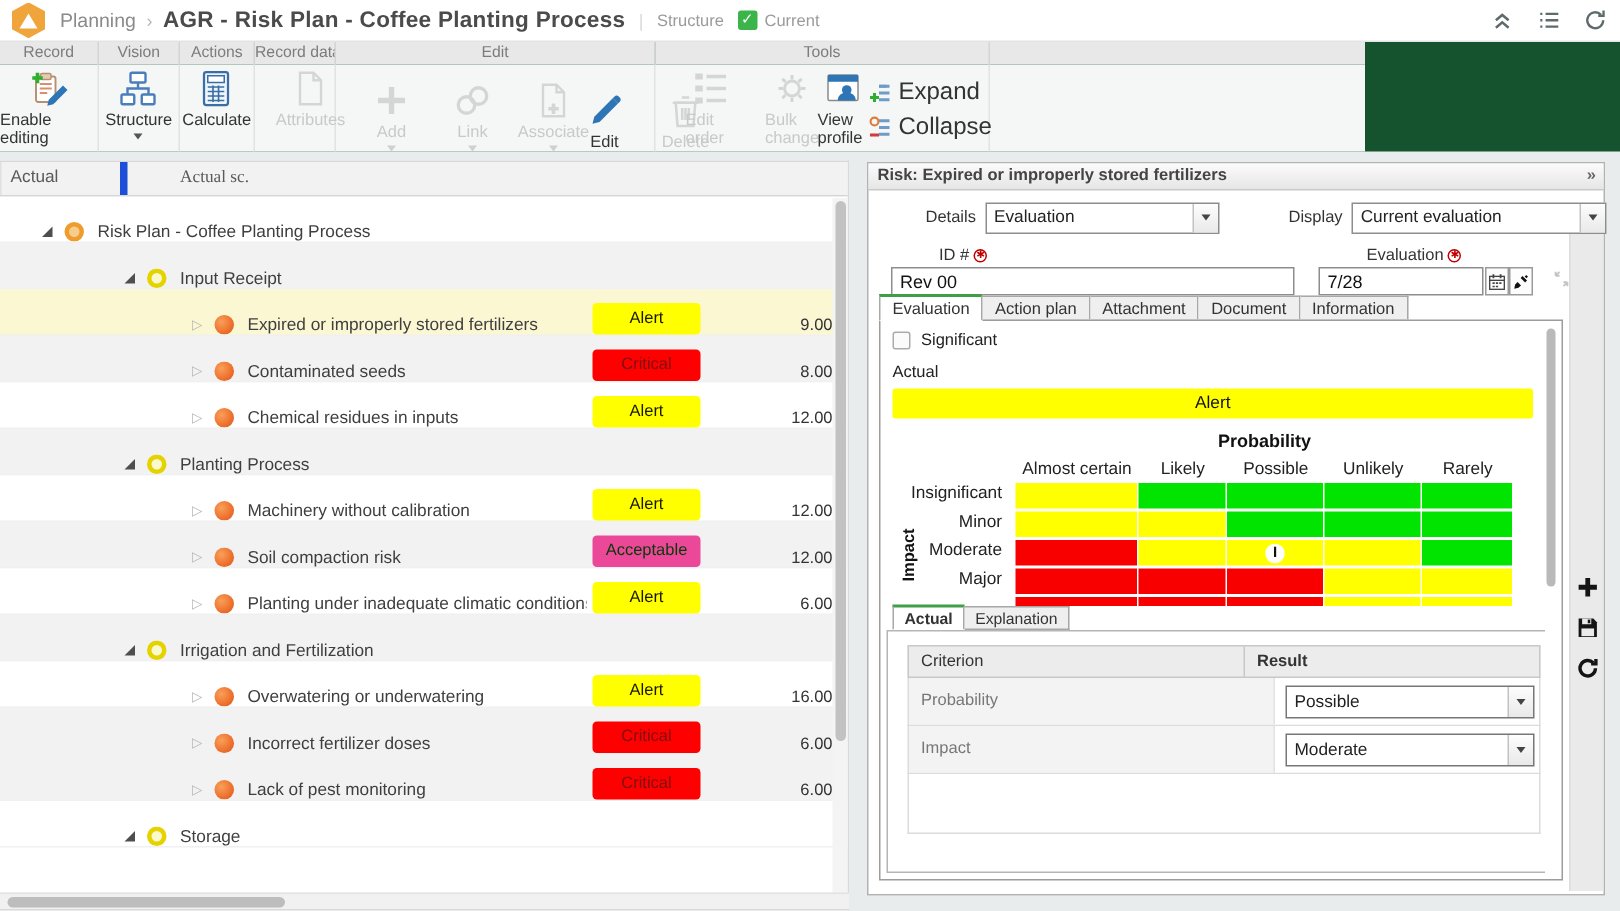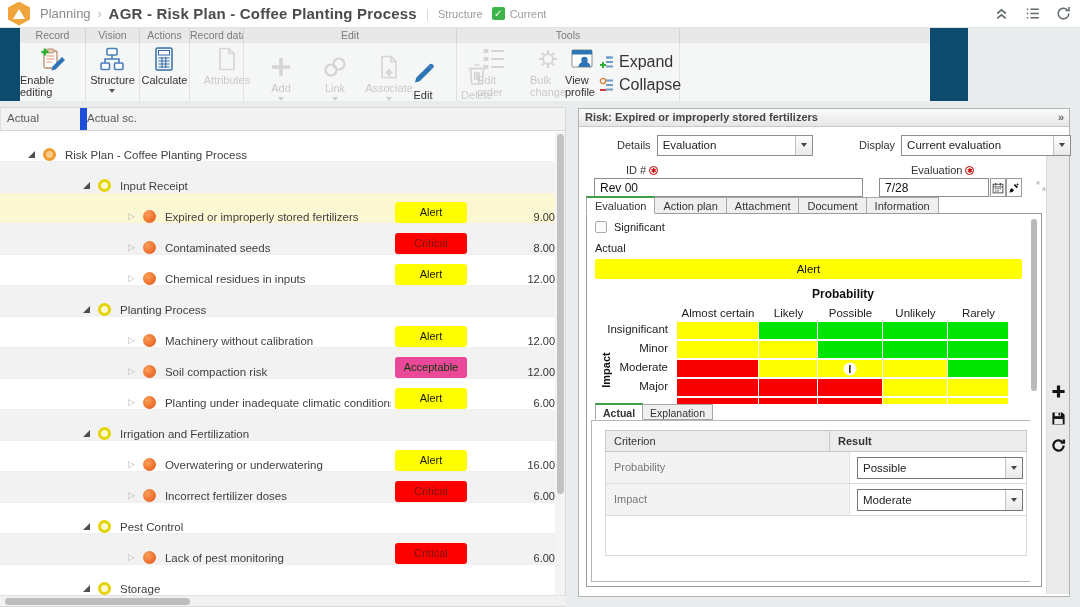--- a/index.html
+++ b/index.html
@@ -15,21 +15,21 @@
   .crumb-title { font-size:15px; font-weight:bold; color:#4b4b4b; letter-spacing:.2px; }
   .pipe { color:#d9d9d9; margin:0 9px; font-size:12px; }
   .view-label { font-size:11px; color:#9b9b9b; }
   .chk-green { width:13px; height:13px; background:#3bb54a; border-radius:2px; color:#fff; font-size:10px; line-height:13px; text-align:center; margin:0 5px 0 9px; }
   .current-label { font-size:11px; color:#9b9b9b; }
   .topbar-right { margin-left:auto; display:flex; align-items:center; gap:14px; }
   .tb-icon { width:17px; height:17px; color:#5f6b6b; }
   .tb-icon svg { width:100%; height:100%; }
 
   
-  #ribbon { position:absolute; left:0; top:28px; width:968px; height:73px; background:#0c4a6e;padding-left:20px; }
+  #ribbon { position:absolute; left:0; top:28px; width:1080px; height:73px; background:#14532d; }
   #ribbon-labels { display:flex; height:15px; }
   .rl-seg { background:#e8e8e8; border-right:1px solid #d4d4d4; font-size:10.5px; color:#7c7c7c; text-align:center; line-height:15px; overflow:hidden; white-space:nowrap; }
   #ribbon-body { display:flex; height:58px; background:#f5f6f6; width:910px; }
   .rgroup { display:flex; align-items:flex-start; justify-content:space-evenly; border-right:1px solid #e2e2e2; padding-top:3px; }
   .rbtn { display:flex; flex-direction:column; align-items:center; font-size:11px; color:#333; cursor:default; min-width:34px; }
   .rbtn .ric { width:26px; height:26px; display:block; margin-bottom:2px; color:#7a8899; }
   .rbtn .ric svg { width:100%; height:100%; }
   .rbtn.disabled { color:#c9c9c9;margin-left:20px; }
   .rbtn.disabled .ric { color:#d5d5d5; }
   .caret { width:0; height:0; border-left:3.5px solid transparent; border-right:3.5px solid transparent; border-top:4px solid #555; margin-top:3px; }
@@ -37,21 +37,21 @@
   .stackcol { display:flex; flex-direction:column; gap:5px; padding-top:7px; }
   .stackbtn { display:flex; align-items:center; gap:4px; font-size:16px; color:#333; }
   .stackbtn .ric { width:16px; height:16px; }
   .stackbtn .ric svg { width:100%; height:100%; }
 
   
   #plan-panel { position:absolute; left:0; top:107px; width:566px; height:500px; background:#fff; border:1px solid #d9d9d9; border-left:none; }
   #plan-header { display:flex; height:23px; background:#f2f2f2; border-bottom:1px solid #d5d5d5; font-size:11.5px; color:#5a5a5a; }
   .ph-plan { flex:1; padding:4px 0 0 8px; }
   .ph-actual { width:80px; padding:4px 0 0 6px; border-left:1px solid #e0e0e0; }
-  .ph-score { width:94px; padding:4px 8px 0 0; border-left:7px solid #1d4ed8; text-align:left; }
+  .ph-score { width:94px; padding:4px 8px 0 0; border-left:5px solid #1d4ed8; text-align:right;font-family:Liberation Serif, serif; }
   .ph-gut { width:10px; }
   #tree-rows { height:466px; overflow:hidden; }
   .trow { display:flex; height:31px; align-items:flex-end; border-bottom:1px solid #f0f0f0; background:#fff; }
   .trow.shade { background:#f2f2f2; }
   .trow.selected { background:#fbf7d2; }
   .tc-plan { flex:1; display:flex; align-items:center; overflow:hidden; white-space:nowrap; font-size:11.5px; color:#3f3f3f; }
   .tc-actual { width:80px; display:flex; justify-content:center; }
   .tc-score { width:94px; text-align:right; padding-right:10px; font-size:11px; color:#333; }
   .arr-open { width:0; height:0; border-left:7px solid transparent; border-bottom:7px solid #4e4e4e; margin-right:8px; }
   .arr-closed { color:#b9b9b9; font-size:9px; margin-right:8px; line-height:9px; }
@@ -428,29 +428,20 @@
       <div class="trow shade">
         <div class="tc-plan" style="padding-left: 128px;">
           <span class="arr-closed">▷</span>
           <span class="nico risk"></span>
           <span>Incorrect fertilizer doses</span>
         </div>
         <div class="tc-actual">
           <span class="badge Critical">Critical</span>
         </div>
         <div class="tc-score">6.00</div>
-      </div>
-      <div class="trow">
-        <div class="tc-plan" style="padding-left: 83px;">
-          <span class="arr-open"></span>
-          <span class="nico group"></span>
-          <span>Pest Control</span>
-        </div>
-        <div class="tc-actual"></div>
-        <div class="tc-score"></div>
       </div>
       <div class="trow shade">
         <div class="tc-plan" style="padding-left: 128px;">
           <span class="arr-closed">▷</span>
           <span class="nico risk"></span>
           <span>Lack of pest monitoring</span>
         </div>
         <div class="tc-actual">
           <span class="badge Critical">Critical</span>
         </div>

